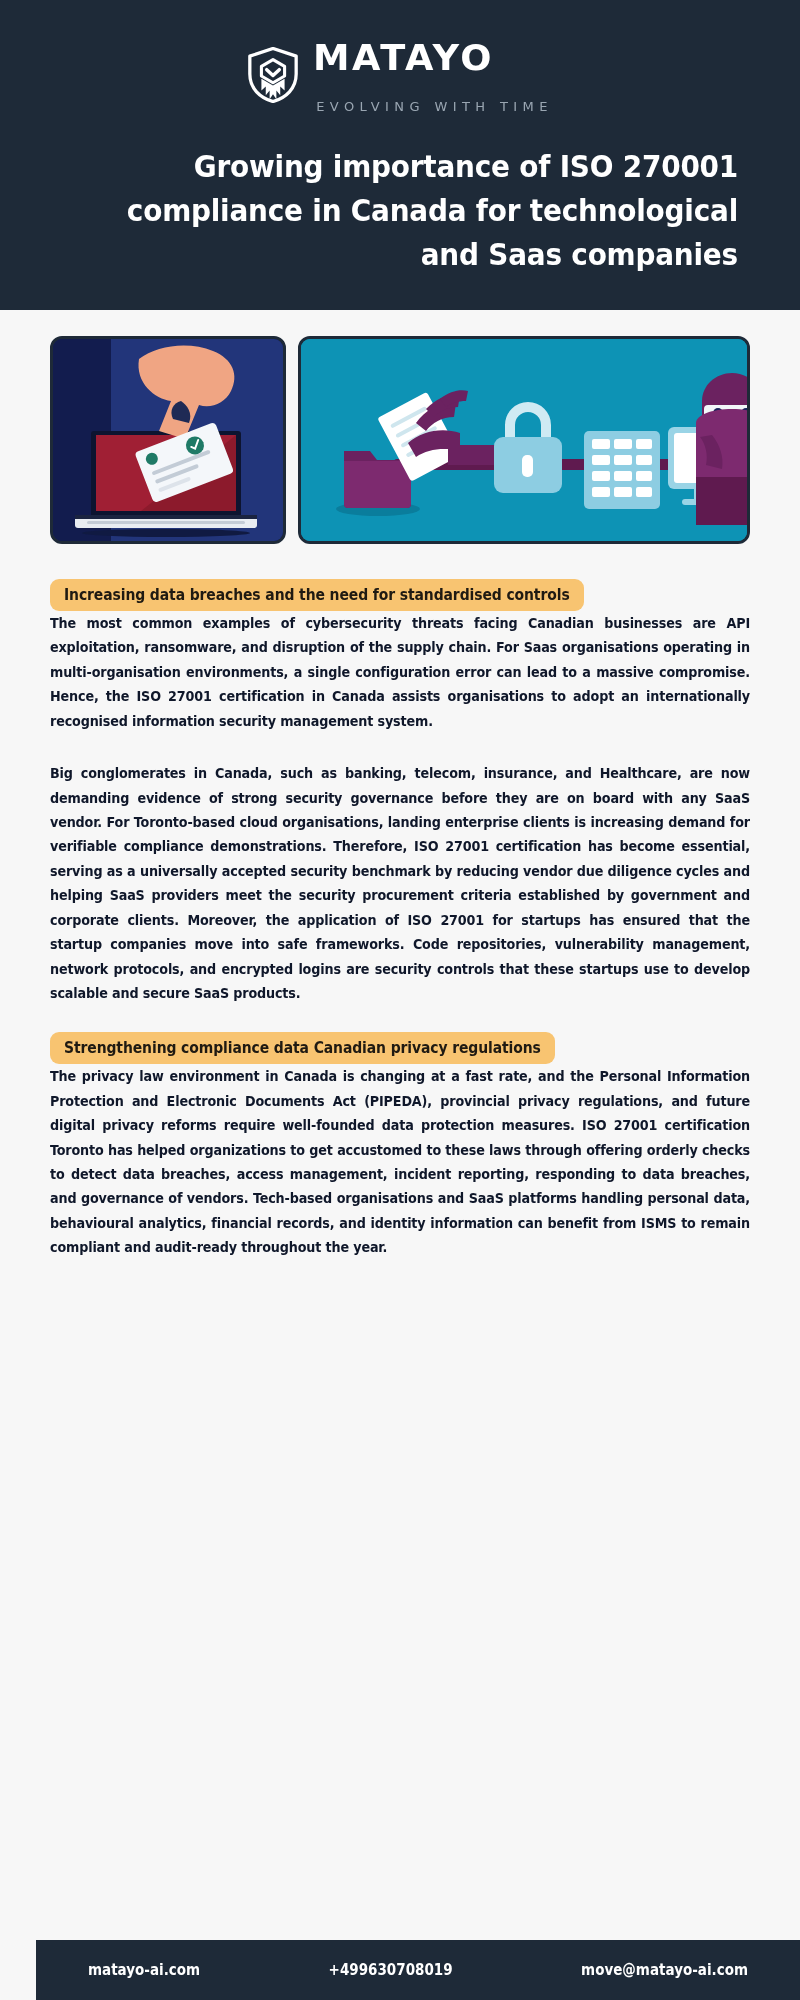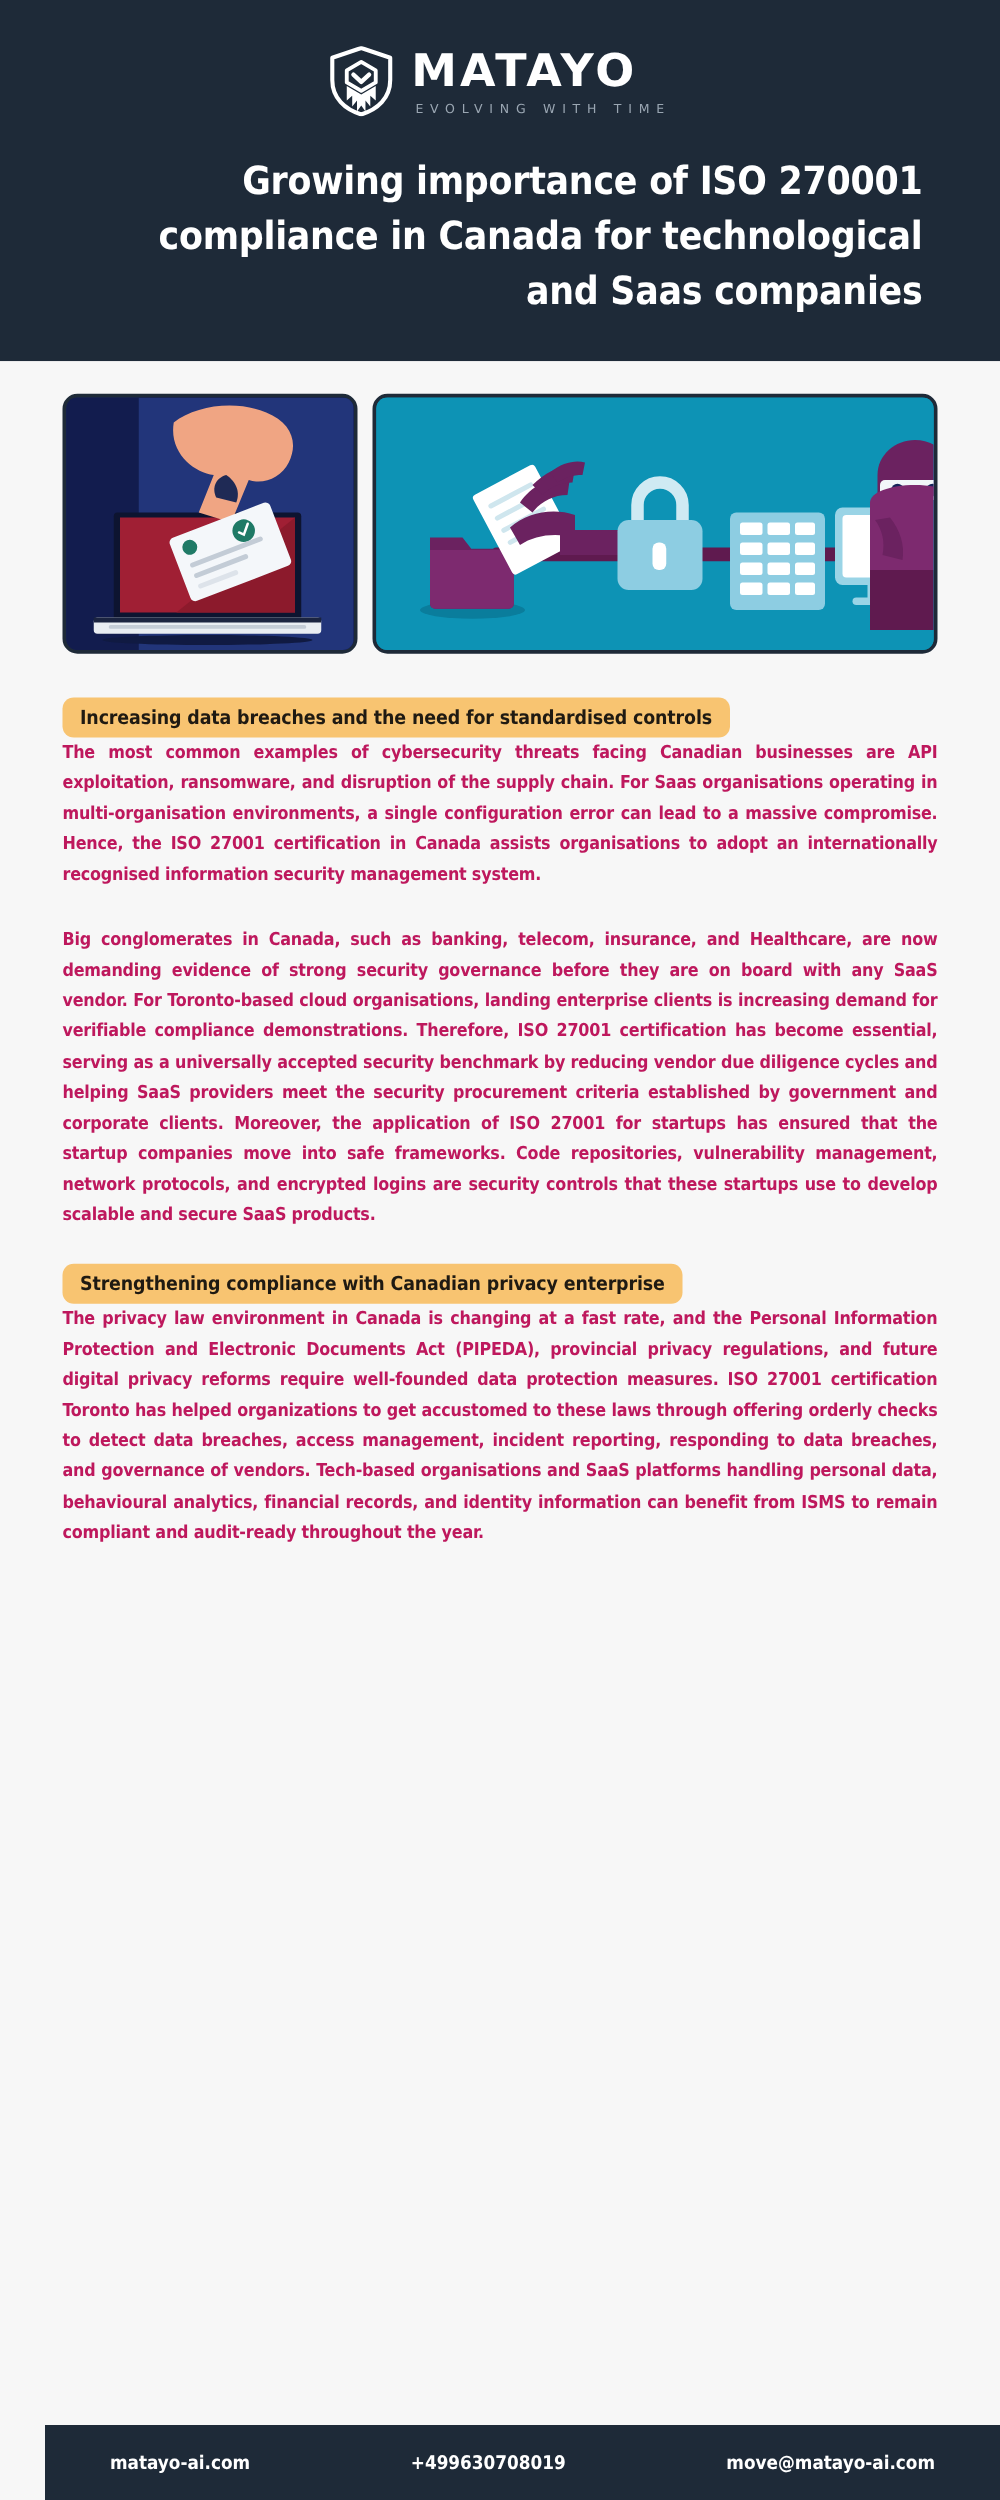--- a/index.html
+++ b/index.html
@@ -59,24 +59,24 @@
     font-size: 36px;
     letter-spacing: 2.5px;
     color: #ffffff;
     line-height: 1;
     transform: scaleX(1.02);
     transform-origin: left center;
   }
 
   .logo-tagline {
     font-family: "DejaVu Sans", sans-serif;
-    font-size: 10px;
+    font-size: 13px;
     letter-spacing: 5.4px;
     color: #9aa6b2;
-    margin-top: 6px;
+    margin-top: 23px;
     margin-left: 3px;
     font-weight: 400;
   }
 
   .headline {
     font-family: "DejaVu Sans Condensed", "DejaVu Sans", sans-serif;
     font-weight: 700;
     font-size: 31px;
     line-height: 1.42;
     color: #ffffff;
@@ -132,21 +132,21 @@
     letter-spacing: -0.1px;
   }
 
   .badge-wrap { }
 
   .para {
     font-family: "DejaVu Sans Condensed", "DejaVu Sans", sans-serif;
     font-weight: 700;
     font-size: 14.2px;
     line-height: 1.72;
-    color: #be185d;
+    color: #0f172a;
     text-align: justify;
     text-justify: inter-word;
     letter-spacing: -0.15px;
   }
 
   
   .footer {
     flex: 0 0 auto;
     background: #1e2a38;
     height: 60px;
@@ -302,21 +302,21 @@
       </div>
       <p class="para">The most common examples of cybersecurity threats facing Canadian businesses are API exploitation, ransomware, and disruption of the supply chain. For Saas organisations operating in multi-organisation environments, a single configuration error can lead to a massive compromise. Hence, the ISO 27001 certification in Canada assists organisations to adopt an internationally recognised information security management system.</p>
     </section>
 
     <section class="section">
       <p class="para">Big conglomerates in Canada, such as banking, telecom, insurance, and Healthcare, are now demanding evidence of strong security governance before they are on board with any SaaS vendor. For Toronto-based cloud organisations, landing enterprise clients is increasing demand for verifiable compliance demonstrations. Therefore, ISO 27001 certification has become essential, serving as a universally accepted security benchmark by reducing vendor due diligence cycles and helping SaaS providers meet the security procurement criteria established by government and corporate clients. Moreover, the application of ISO 27001 for startups has ensured that the startup companies move into safe frameworks. Code repositories, vulnerability management, network protocols, and encrypted logins are security controls that these startups use to develop scalable and secure SaaS products.</p>
     </section>
 
     <section class="section">
       <div class="badge-wrap">
-        <span class="badge">Strengthening compliance with Canadian privacy enterprise</span>
+        <span class="badge">Strengthening compliance data Canadian privacy regulations</span>
       </div>
       <p class="para">The privacy law environment in Canada is changing at a fast rate, and the Personal Information Protection and Electronic Documents Act (PIPEDA), provincial privacy regulations, and future digital privacy reforms require well-founded data protection measures. ISO 27001 certification Toronto has helped organizations to get accustomed to these laws through offering orderly checks to detect data breaches, access management, incident reporting, responding to data breaches, and governance of vendors. Tech-based organisations and SaaS platforms handling personal data, behavioural analytics, financial records, and identity information can benefit from ISMS to remain compliant and audit-ready throughout the year.</p>
     </section>
 
   </main>
 
   <footer class="footer">
     <span class="footer-item">matayo-ai.com</span>
     <span class="footer-item">+499630708019</span>
     <span class="footer-item">move@matayo-ai.com</span>

